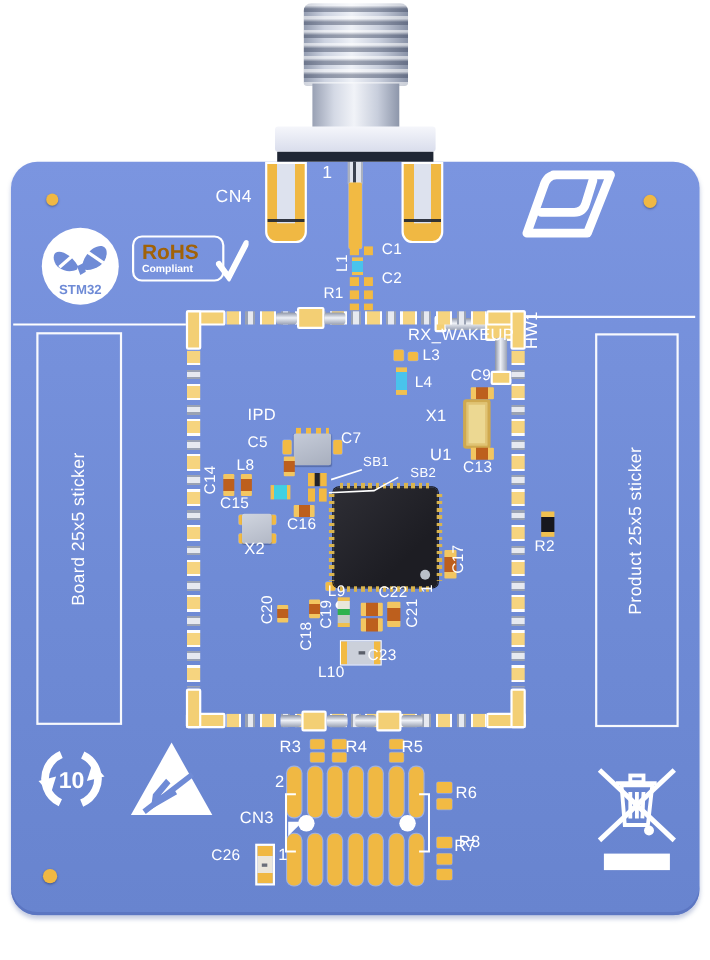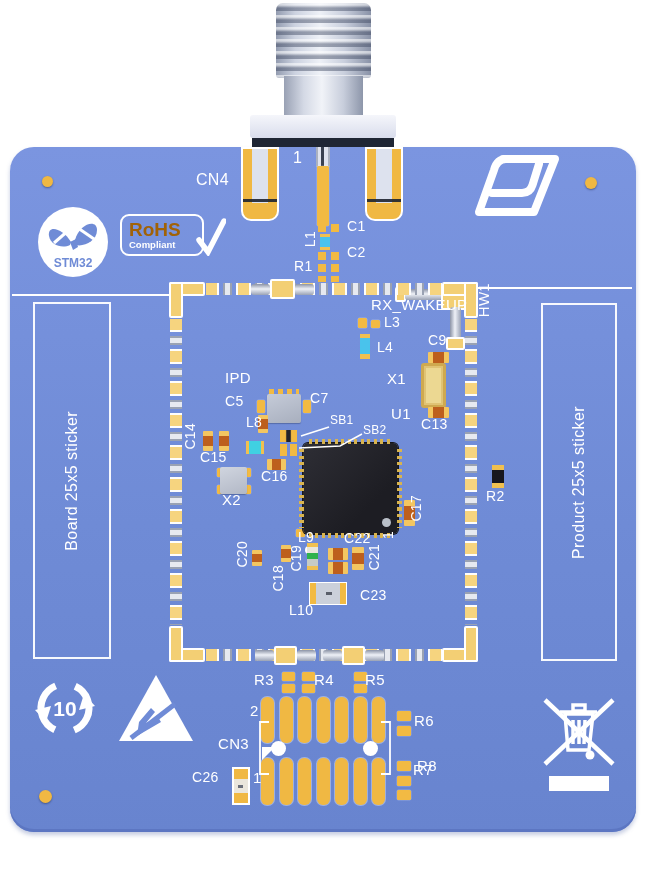--- a/index.html
+++ b/index.html
@@ -243,37 +243,37 @@
       <span class="sl rot" style="left: 476px; top: 283px; font-size: 15px;">HW1</span>
       <span class="sl" style="left: 384px; top: 315px;">L3</span>
       <span class="sl" style="left: 377px; top: 340px;">L4</span>
       <span class="sl" style="left: 428px; top: 333px;">C9</span>
       <span class="sl" style="left: 387px; top: 371px; font-size: 15px;">X1</span>
       <span class="sl" style="left: 391px; top: 406px; font-size: 15px;">U1</span>
       <span class="sl" style="left: 421px; top: 417px;">C13</span>
       <span class="sl" style="left: 225px; top: 370px; font-size: 15px;">IPD</span>
       <span class="sl" style="left: 225px; top: 394px;">C5</span>
       <span class="sl" style="left: 310px; top: 391px;">C7</span>
-      <span class="sl" style="left: 246px; top: 415px; text-align: right;">L8</span>
+      <span class="sl" style="left: 215px; top: 415px; text-align: right;">L8</span>
       <span class="sl" style="left: 330px; top: 414px; font-size: 12px;">SB1</span>
-      <span class="sl" style="left: 363px; top: 424px; font-size: 12px;">SB2</span>
+      <span class="sl" style="left: 373px; top: 424px; font-size: 12px;">SB2</span>
       <span class="sl rot" style="left: 183px; top: 423px;">C14</span>
       <span class="sl" style="left: 200px; top: 450px;">C15</span>
       <span class="sl" style="left: 261px; top: 469px;">C16</span>
       <span class="sl" style="left: 222px; top: 492px; font-size: 15px;">X2</span>
       <span class="sl rot" style="left: 409px; top: 495px;">C17</span>
       <span class="sl" style="left: 486px; top: 489px;">R2</span>
       <span class="sl" style="left: 298px; top: 530px;">L9</span>
       <span class="sl" style="left: 344px; top: 531px;">C22</span>
       <span class="sl rot" style="left: 381px; top: 531px;">1</span>
       <span class="sl rot" style="left: 367px; top: 544px;">C21</span>
       <span class="sl rot" style="left: 235px; top: 541px;">C20</span>
       <span class="sl rot" style="left: 289px; top: 545px;">C19</span>
       <span class="sl rot" style="left: 271px; top: 565px;">C18</span>
-      <span class="sl" style="left: 360px; top: 588px;">C23</span>
+      <span class="sl" style="left: 334px; top: 588px;">C23</span>
       <span class="sl" style="left: 289px; top: 603px;">L10</span>
       <span class="sl" style="left: 254px; top: 672px; font-size: 15px;">R3</span>
       <span class="sl" style="left: 314px; top: 672px; font-size: 15px;">R4</span>
       <span class="sl" style="left: 365px; top: 672px; font-size: 15px;">R5</span>
       <span class="sl" style="left: 250px; top: 703px; font-size: 15px;">2</span>
       <span class="sl" style="left: 218px; top: 736px; font-size: 15px;">CN3</span>
       <span class="sl" style="left: 192px; top: 770px;">C26</span>
       <span class="sl" style="left: 253px; top: 770px; font-size: 15px;">1</span>
       <span class="sl" style="left: 414px; top: 713px; font-size: 15px;">R6</span>
       <span class="sl" style="left: 413px; top: 762px; font-size: 15px;">R7</span>

